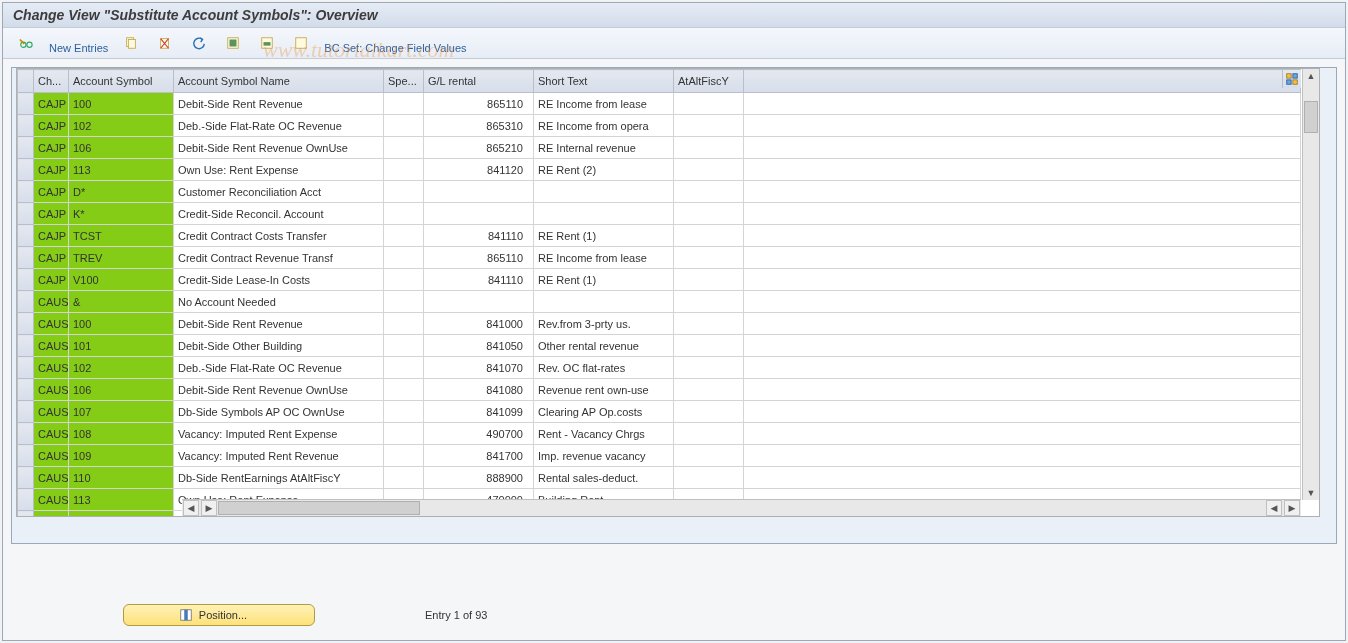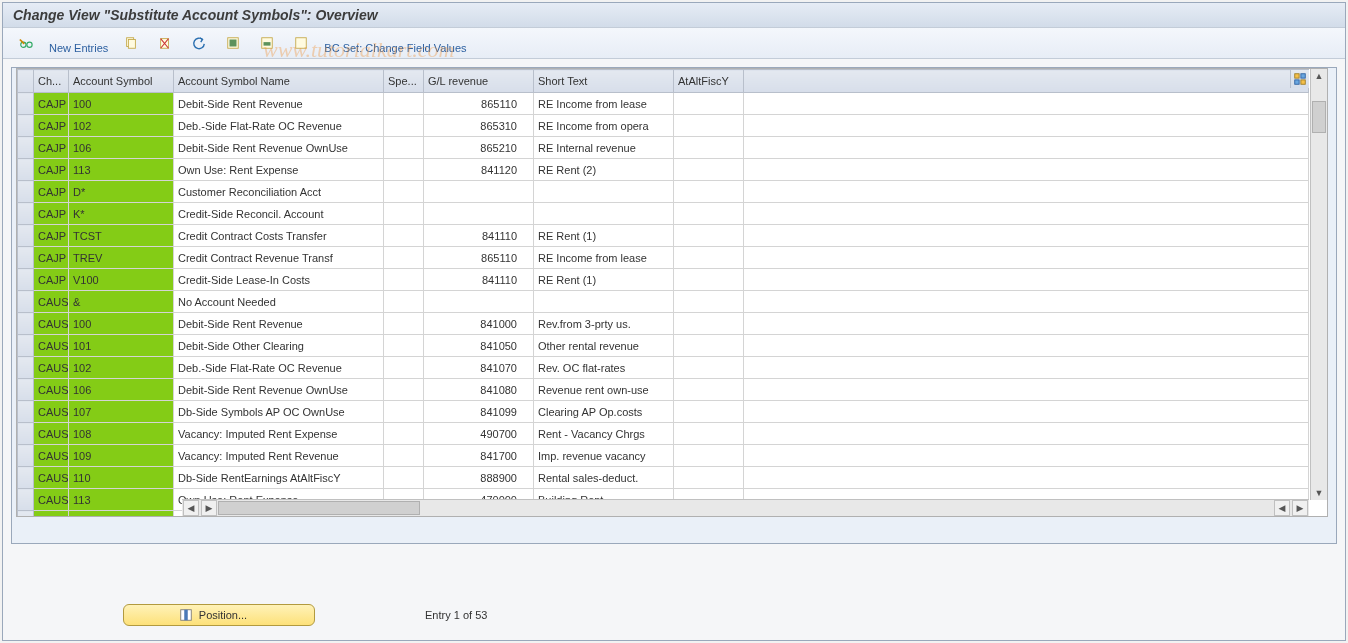--- a/index.html
+++ b/index.html
@@ -83,21 +83,21 @@
     height: 475px;
     position: relative;
   }
   .panel-title {
     padding: 3px 8px;
     color: #333;
     background: #eaf0f8;
   }
   .grid-container {
     position: relative;
-    margin: 0 8px 4px 4px;
+    margin: 0 16px 4px 4px;
     border: 1px solid #b0b0b0;
     background: #fff;
     height: 447px;
     overflow: hidden;
   }
   .grid-scroll-right {
     position: absolute;
     right: 0;
     top: 0;
     bottom: 16px;
@@ -177,21 +177,21 @@
   table.sap-grid td.rowsel {
     background: linear-gradient(#e4e9f0, #d7deea);
     border: 1px solid #b8bfcb;
     width: 14px;
   }
   table.sap-grid td.key {
     background: #84cc16;
   }
   table.sap-grid td.num {
     text-align: right;
-    padding-right: 16px;
+    padding-right: 10px;
   }
   table.sap-grid td.filler {
     background: #ffffff;
   }
   .config-icon {
     position:absolute;
     top:1px;
     right:18px;
     width:18px;height:18px;
     display:flex;align-items:center;justify-content:center;
@@ -331,21 +331,21 @@
           <col style="width:70px">
           <col>
         </colgroup>
         <thead>
           <tr>
             <th></th>
             <th>Ch...</th>
             <th>Account Symbol</th>
             <th>Account Symbol Name</th>
             <th>Spe...</th>
-            <th>G/L revenue</th>
+            <th>G/L rental</th>
             <th>Short Text</th>
             <th>AtAltFiscY</th>
             <th></th>
           </tr>
         </thead>
         <tbody id="grid-body">
             <tr>
               <td class="rowsel"></td>
               <td class="key">CAJP</td>
               <td class="key">100</td>
@@ -463,21 +463,21 @@
               <td></td>
               <td class="num">841000</td>
               <td>Rev.from 3-prty us.</td>
               <td></td>
               <td class="filler"></td>
             </tr>
             <tr>
               <td class="rowsel"></td>
               <td class="key">CAUS</td>
               <td class="key">101</td>
-              <td>Debit-Side Other Clearing</td>
+              <td>Debit-Side Other Building</td>
               <td></td>
               <td class="num">841050</td>
               <td>Other rental revenue</td>
               <td></td>
               <td class="filler"></td>
             </tr>
             <tr>
               <td class="rowsel"></td>
               <td class="key">CAUS</td>
               <td class="key">102</td>
@@ -592,16 +592,16 @@
   <div class="footer">
     <span class="pos-btn">
       <span class="picon">
         <svg viewBox="0 0 16 16">
             <rect x="2" y="2" width="12" height="12" fill="#fff" stroke="#777"></rect>
             <rect x="6" y="2" width="4" height="12" fill="#4b79b7"></rect>
           </svg>
       </span>
       <span>Position...</span>
     </span>
-    <span class="entry-text">Entry 1 of 53</span>
+    <span class="entry-text">Entry 1 of 93</span>
   </div>
 
 </div>
 
 </body></html>

